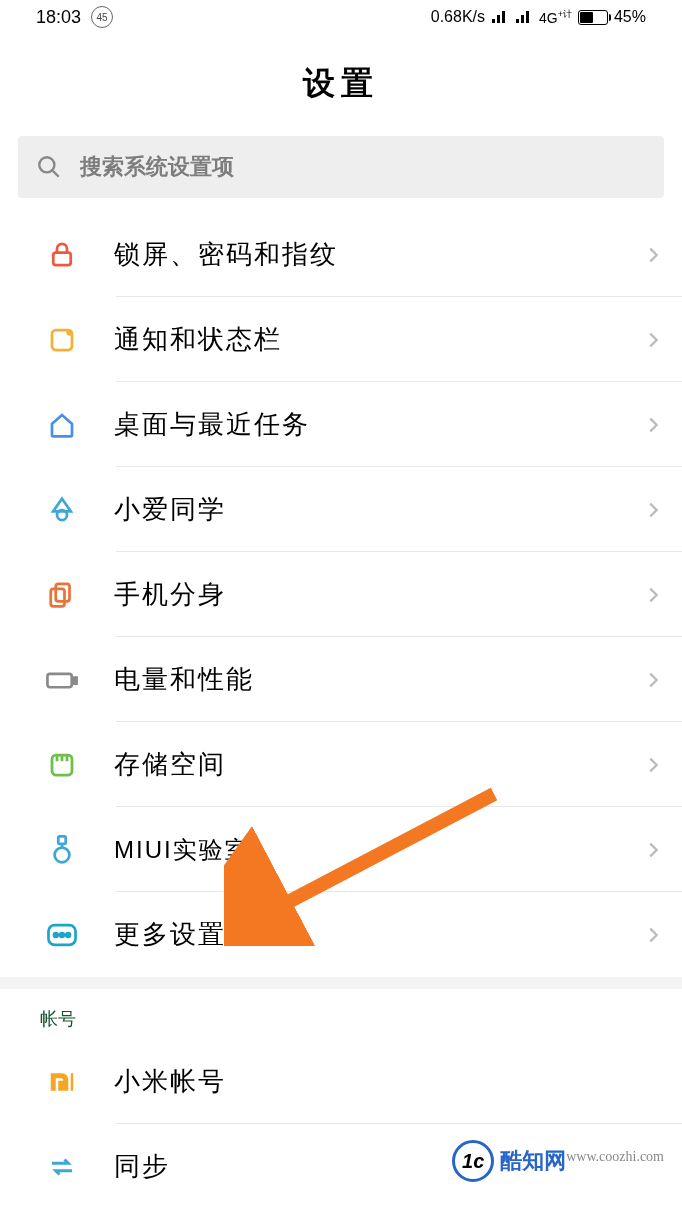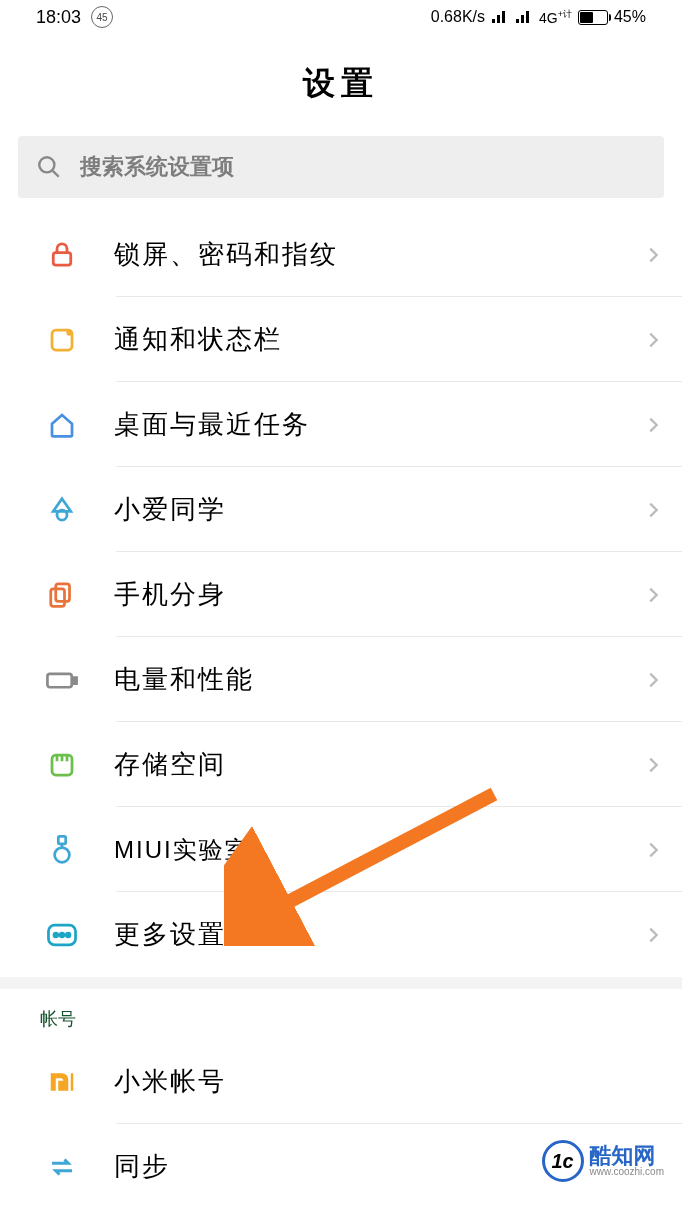--- a/index.html
+++ b/index.html
@@ -99,23 +99,23 @@
     gap: 6px;
     pointer-events: none;
   }
   .wm-badge {
     width: 42px; height: 42px; border-radius: 50%;
     background: #fff; border: 3px solid #2766c7;
     display: flex; align-items: center; justify-content: center;
     color: #000000; font-weight: bold; font-family: sans-serif;
     font-size: 20px; font-style: italic;
   }
-  .wm-text { display: flex; flex-direction: column; line-height: 1; }
+  .wm-text { display: flex; flex-direction: row; line-height: 1; }
   .wm-cn { font-size: 22px; color: #2766c7; font-family: "Microsoft YaHei",sans-serif; font-weight: bold;}
-  .wm-url { font-size: 10px; color: #888; font-family: Liberation Sans, sans-serif; }
+  .wm-url { font-size: 14px; color: #888; font-family: Liberation Serif, serif; }
   .battery {
     width: 30px; height: 15px; border: 1.5px solid #000; border-radius: 3px;
     position: relative; display: inline-block;
   }
   .battery::after {
     content: ""; position: absolute; right: -4px; top: 3px;
     width: 2px; height: 7px; background: #000; border-radius: 0 2px 2px 0;
   }
   .battery-fill { position:absolute; left:1px; top:1px; bottom:1px; width:45%; background:#000; border-radius:1px;}
 </style>

